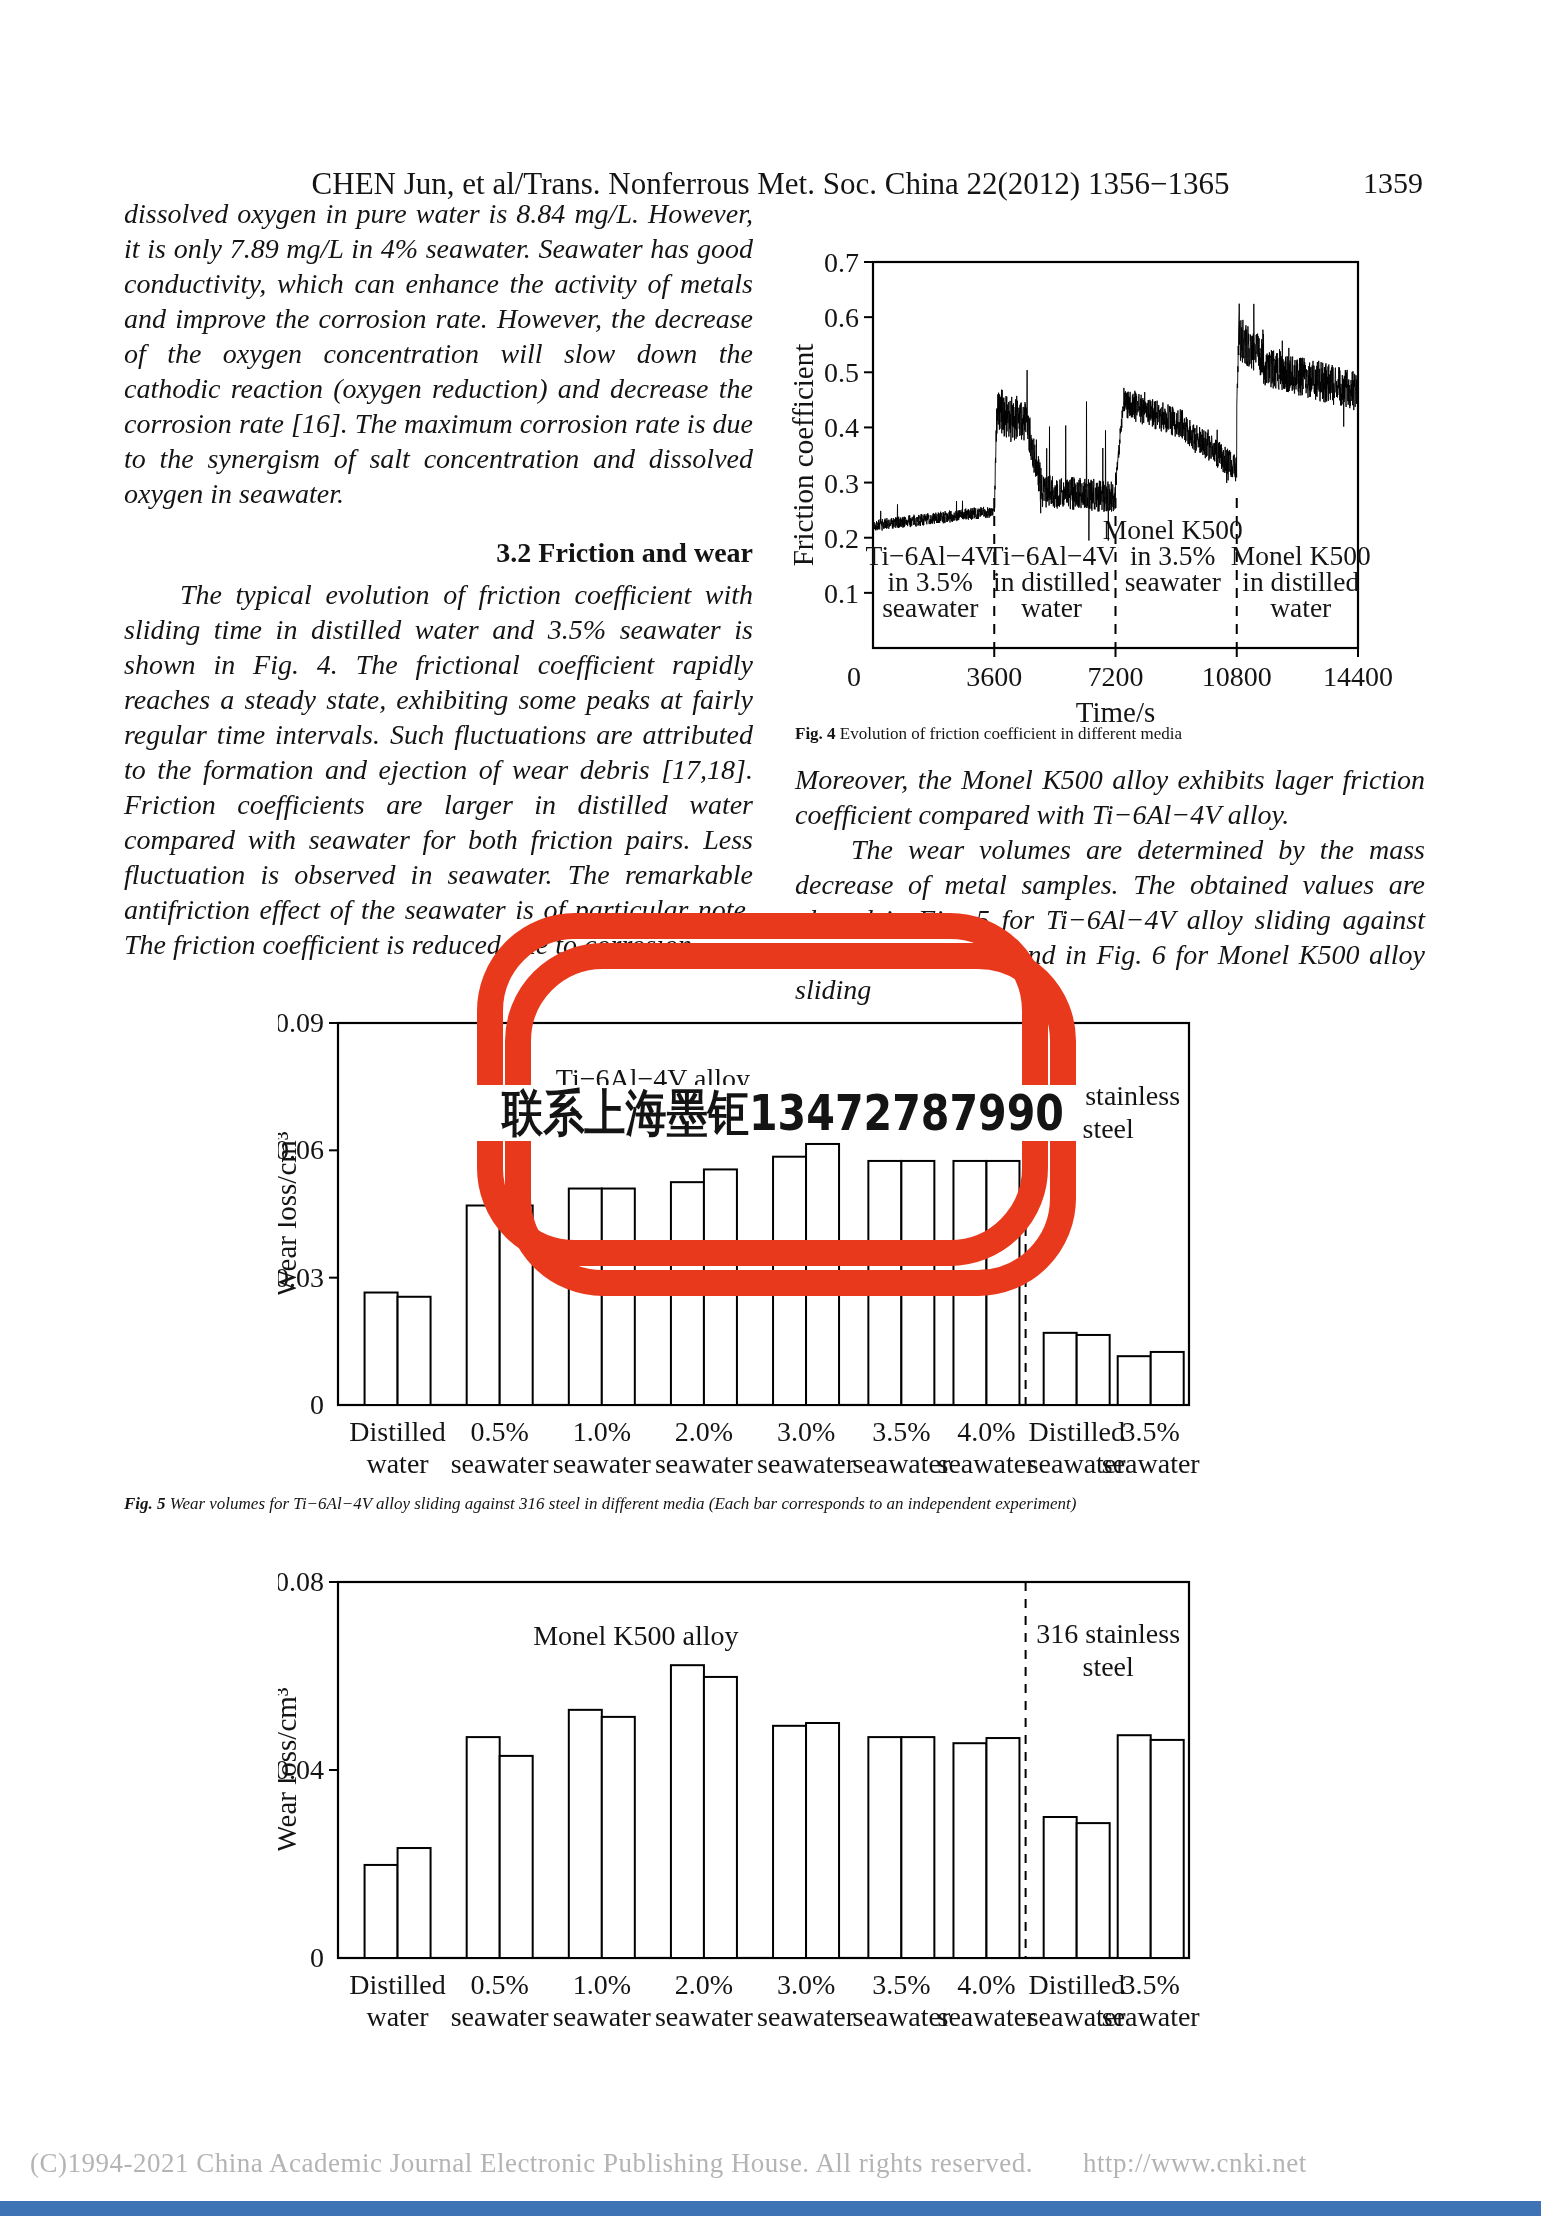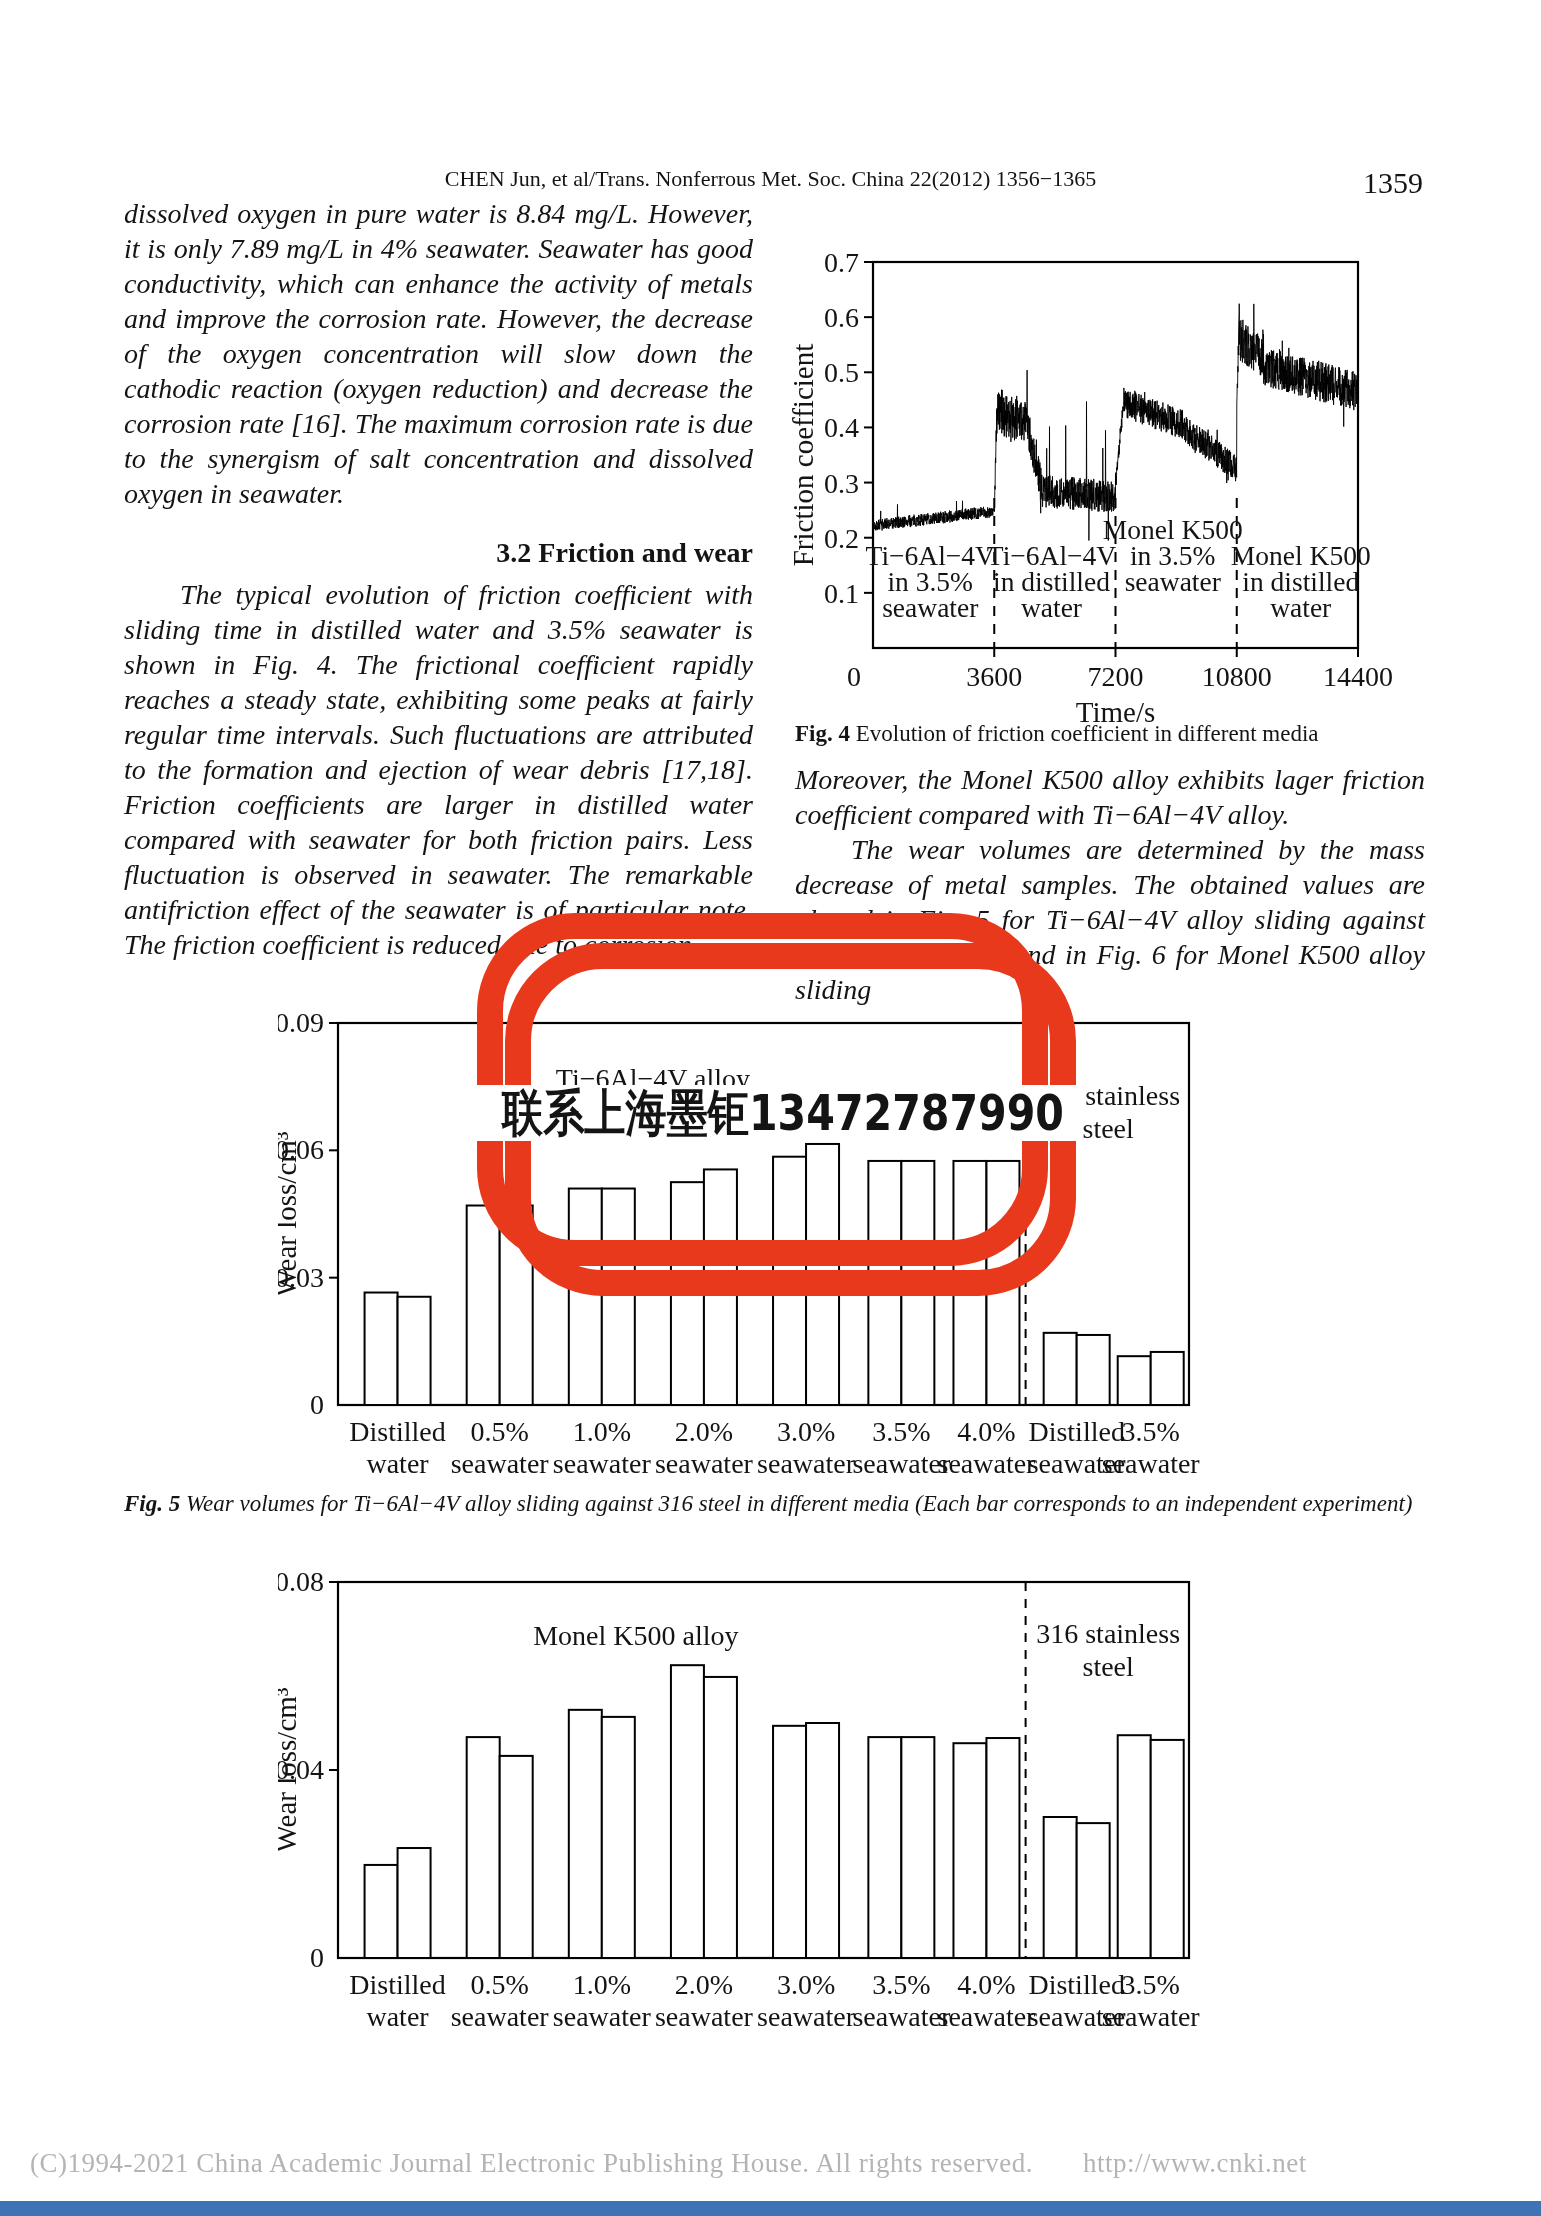--- a/index.html
+++ b/index.html
@@ -4,23 +4,23 @@
 <style>
   html,body{margin:0;padding:0;background:#888;}
   .page{position:relative;width:1541px;height:2216px;background:#fff;overflow:hidden;
         font-family:"Liberation Serif","DejaVu Serif",serif;color:#141414;}
   .abs{position:absolute;}
   p{margin:0;}
   .para{font-size:28px;line-height:35px;}
   .just{text-align:justify;font-style:italic;}
   .indent{text-indent:56px;}
   .sec-heading{font-size:28px;font-weight:bold;margin:26px 0 8px 0;text-align:right;}
-  .header-line{position:absolute;top:166px;left:0;width:100%;text-align:center;font-size:22px;}
+  .header-line{position:absolute;top:166px;left:0;width:100%;text-align:center;font-size:31px;}
   .pageno{position:absolute;top:166px;right:118px;font-size:30px;}
-  .caption{font-size:23px;line-height:36px;}
+  .caption{font-size:17px;line-height:36px;}
   .caption .b{font-weight:bold;}
   .mt{margin-top:6px;}
   .footer-text{font-size:27px;color:#b4b4b4;letter-spacing:.5px;}
   svg text{font-family:"Liberation Serif","DejaVu Serif",serif;fill:#141414;}
   .wm-text{font-family:"DejaVu Sans","Liberation Sans",sans-serif;font-weight:bold;}
   .bottombar{position:absolute;left:0;bottom:0;width:100%;height:15px;background:#3e73b5;}
   .watermark-svg{position:absolute;left:0;top:0;z-index:30;pointer-events:none;}
   .chart-svg{position:absolute;z-index:1;}
 </style>
 </head>

